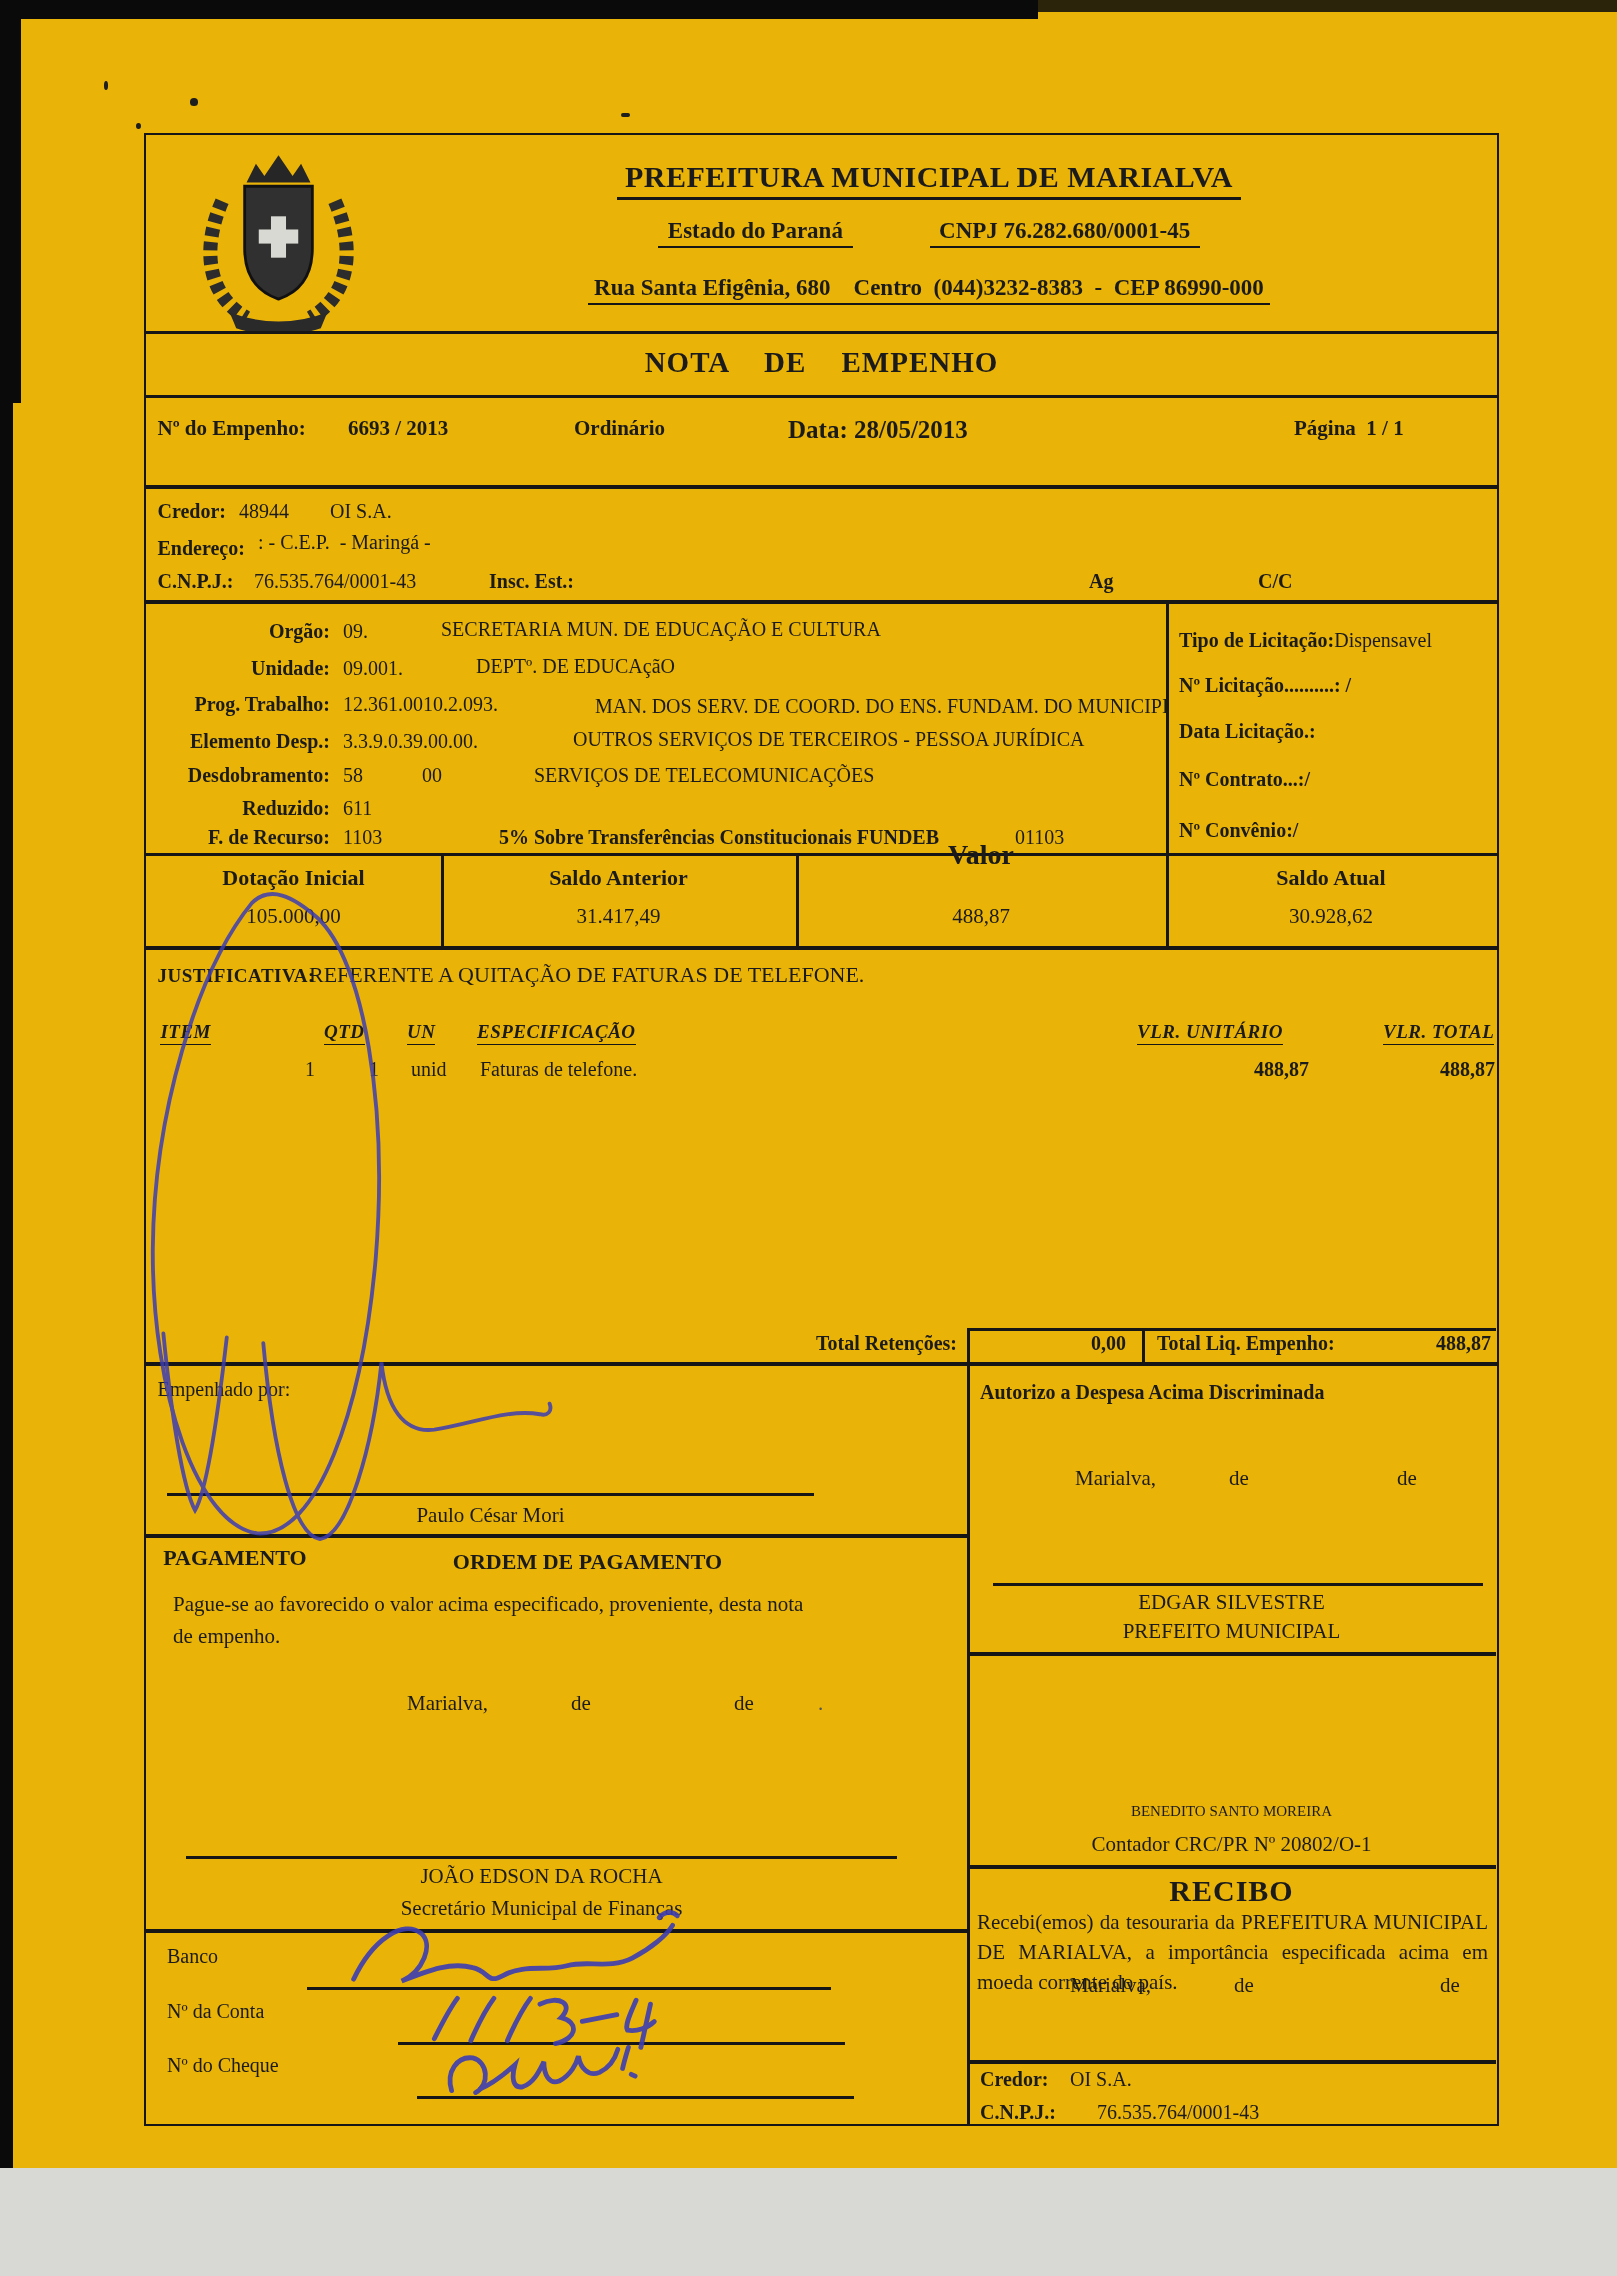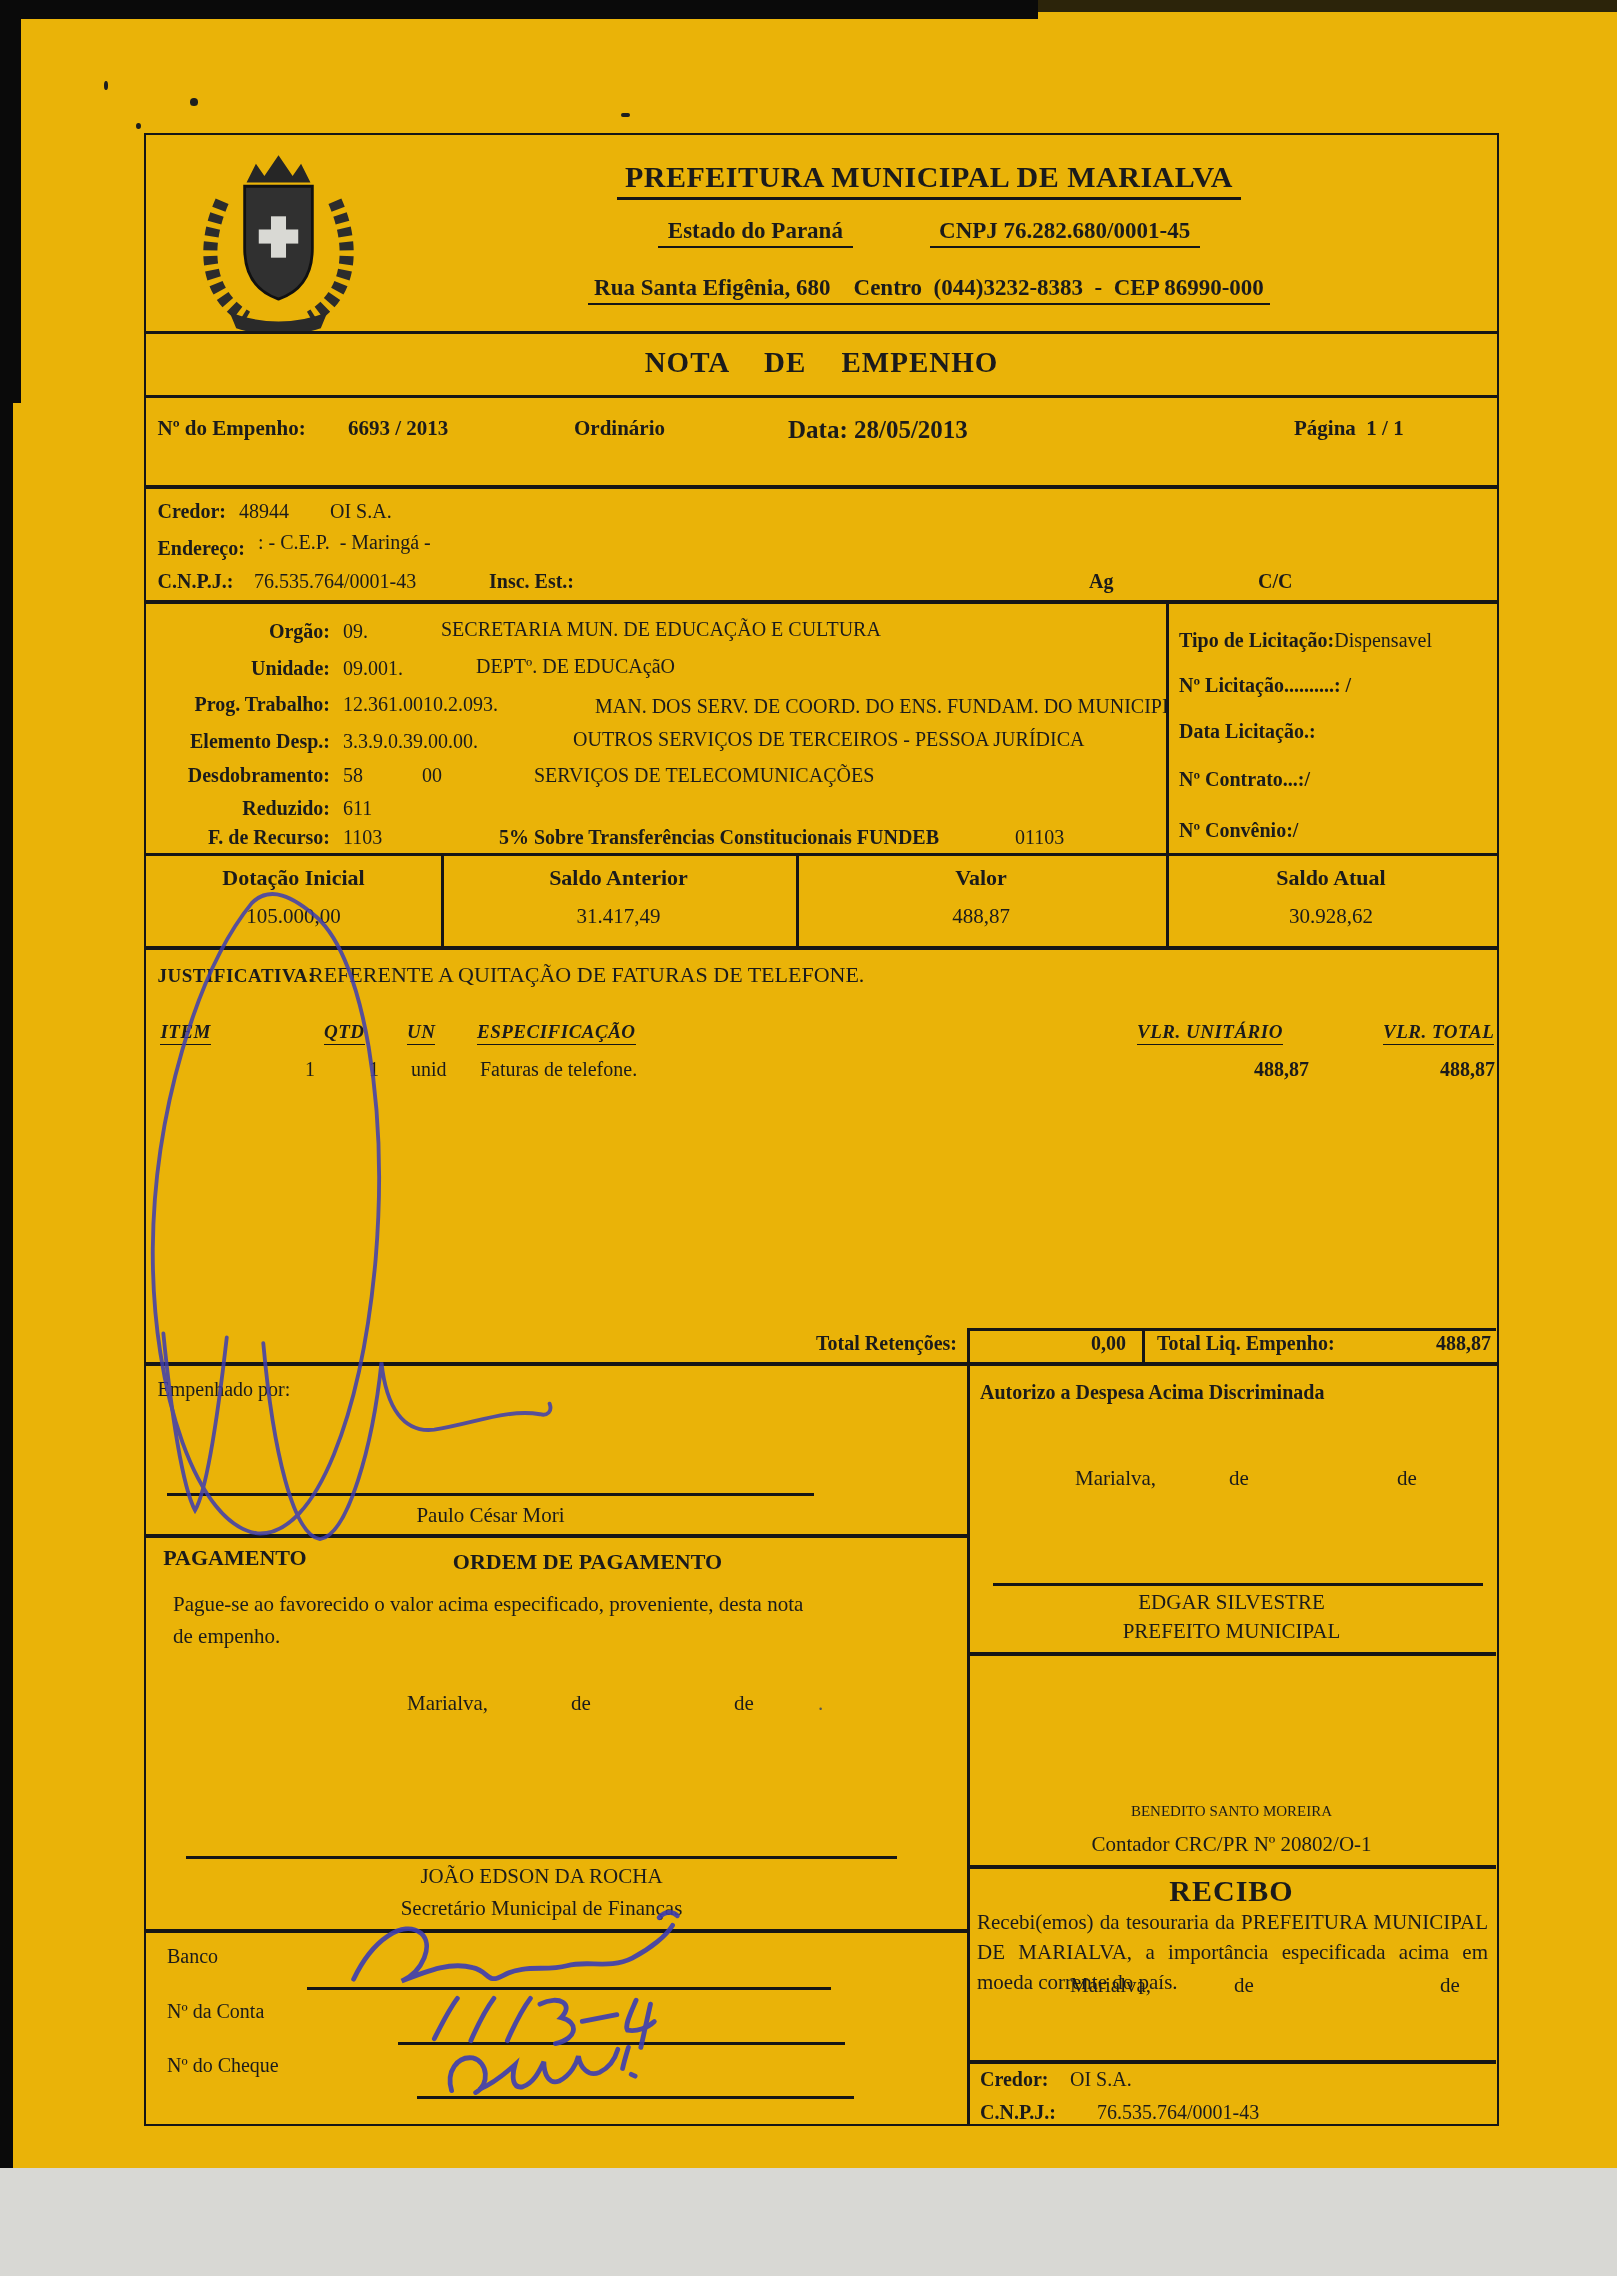--- a/index.html
+++ b/index.html
@@ -125,21 +125,21 @@
     <div class="abs b" style="left:1033px;top:684px;">Nº Convênio:/</div>
 
     <div class="hline" style="left:0;top:718px;width:1351px;"></div>
 
     <div class="vline" style="left:295px;top:718px;height:93px;"></div>
     <div class="vline" style="left:650px;top:718px;height:93px;"></div>
     <div class="vline" style="left:1020px;top:718px;height:93px;"></div>
 
     <div class="abs b ctr" style="left:0;top:730px;width:295px;font-size:22px;">Dotação Inicial</div>
     <div class="abs b ctr" style="left:295px;top:730px;width:355px;font-size:22px;">Saldo Anterior</div>
-    <div class="abs b ctr" style="left:650px;top:730px;width:370px;font-size:22px;">Valor</div>
+    <div class="abs b ctr" style="left:650px;top:704px;width:370px;font-size:28px;">Valor</div>
     <div class="abs b ctr" style="left:1020px;top:730px;width:330px;font-size:22px;">Saldo Atual</div>
 
     <div class="abs ctr" style="left:0;top:769px;width:295px;font-size:21px;">105.000,00</div>
     <div class="abs ctr" style="left:295px;top:769px;width:355px;font-size:21px;">31.417,49</div>
     <div class="abs ctr" style="left:650px;top:769px;width:370px;font-size:21px;">488,87</div>
     <div class="abs ctr" style="left:1020px;top:769px;width:330px;font-size:21px;">30.928,62</div>
 
     <div class="hline" style="left:0;top:811px;width:1351px;height:3.8px;"></div>
 
     <div class="abs b" style="left:11.5px;top:830px;font-size:19px;letter-spacing:0.5px;">JUSTIFICATIVA:</div>

